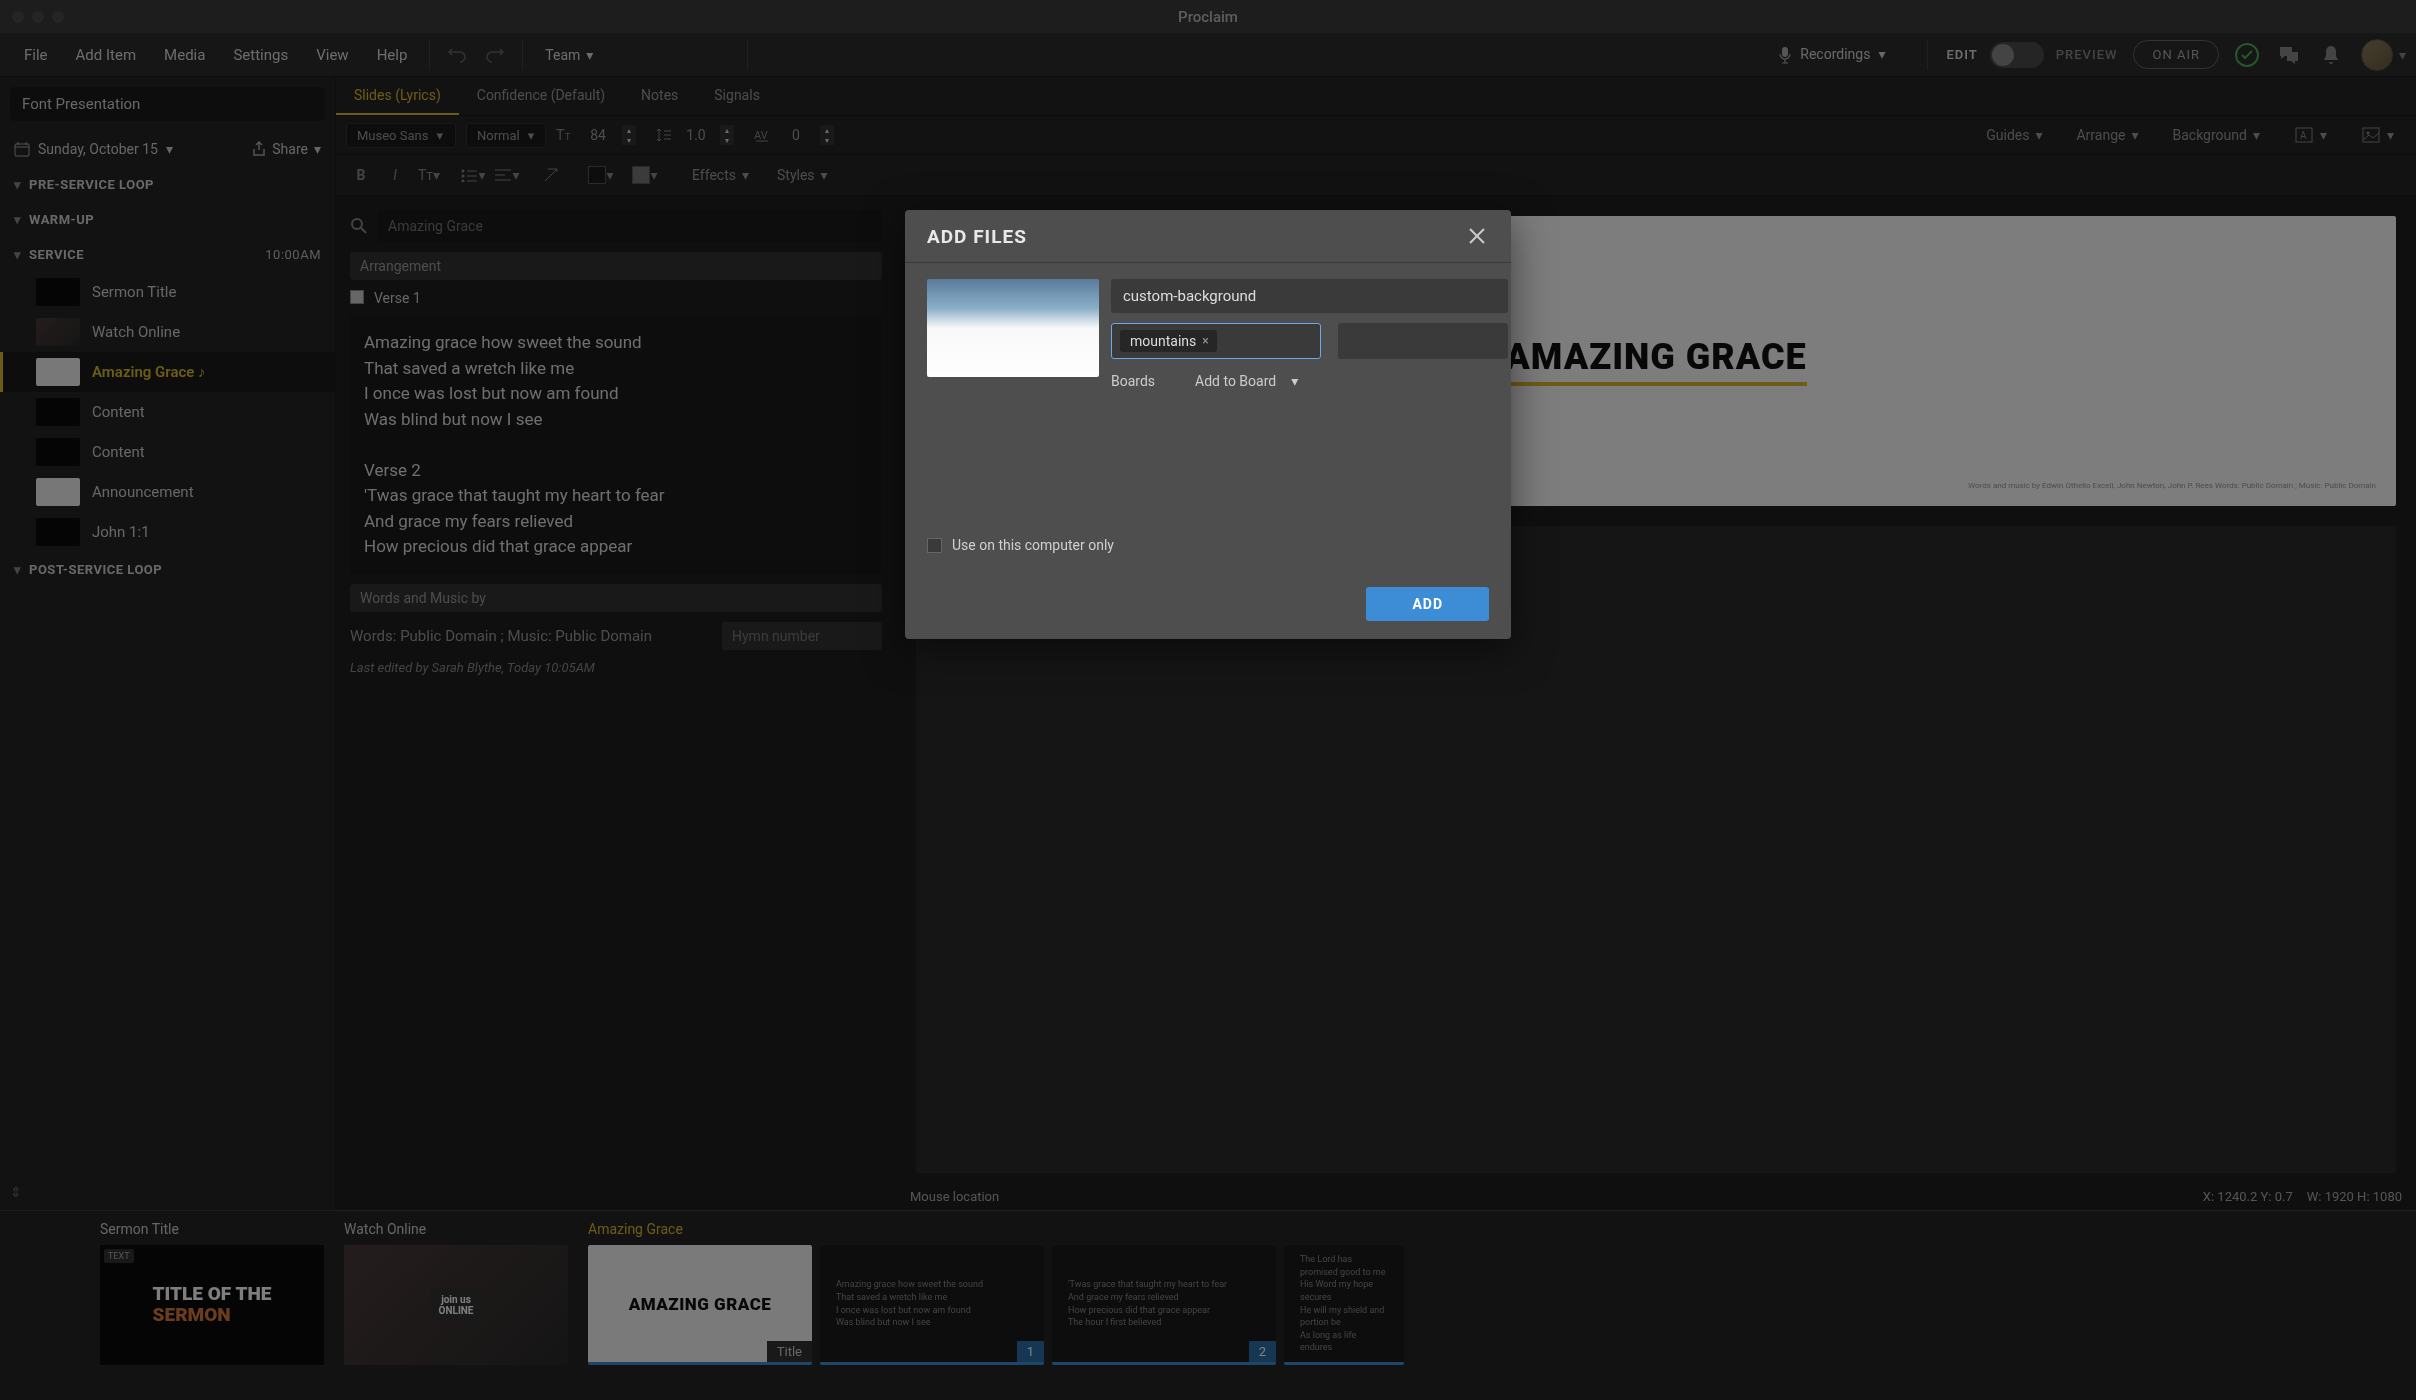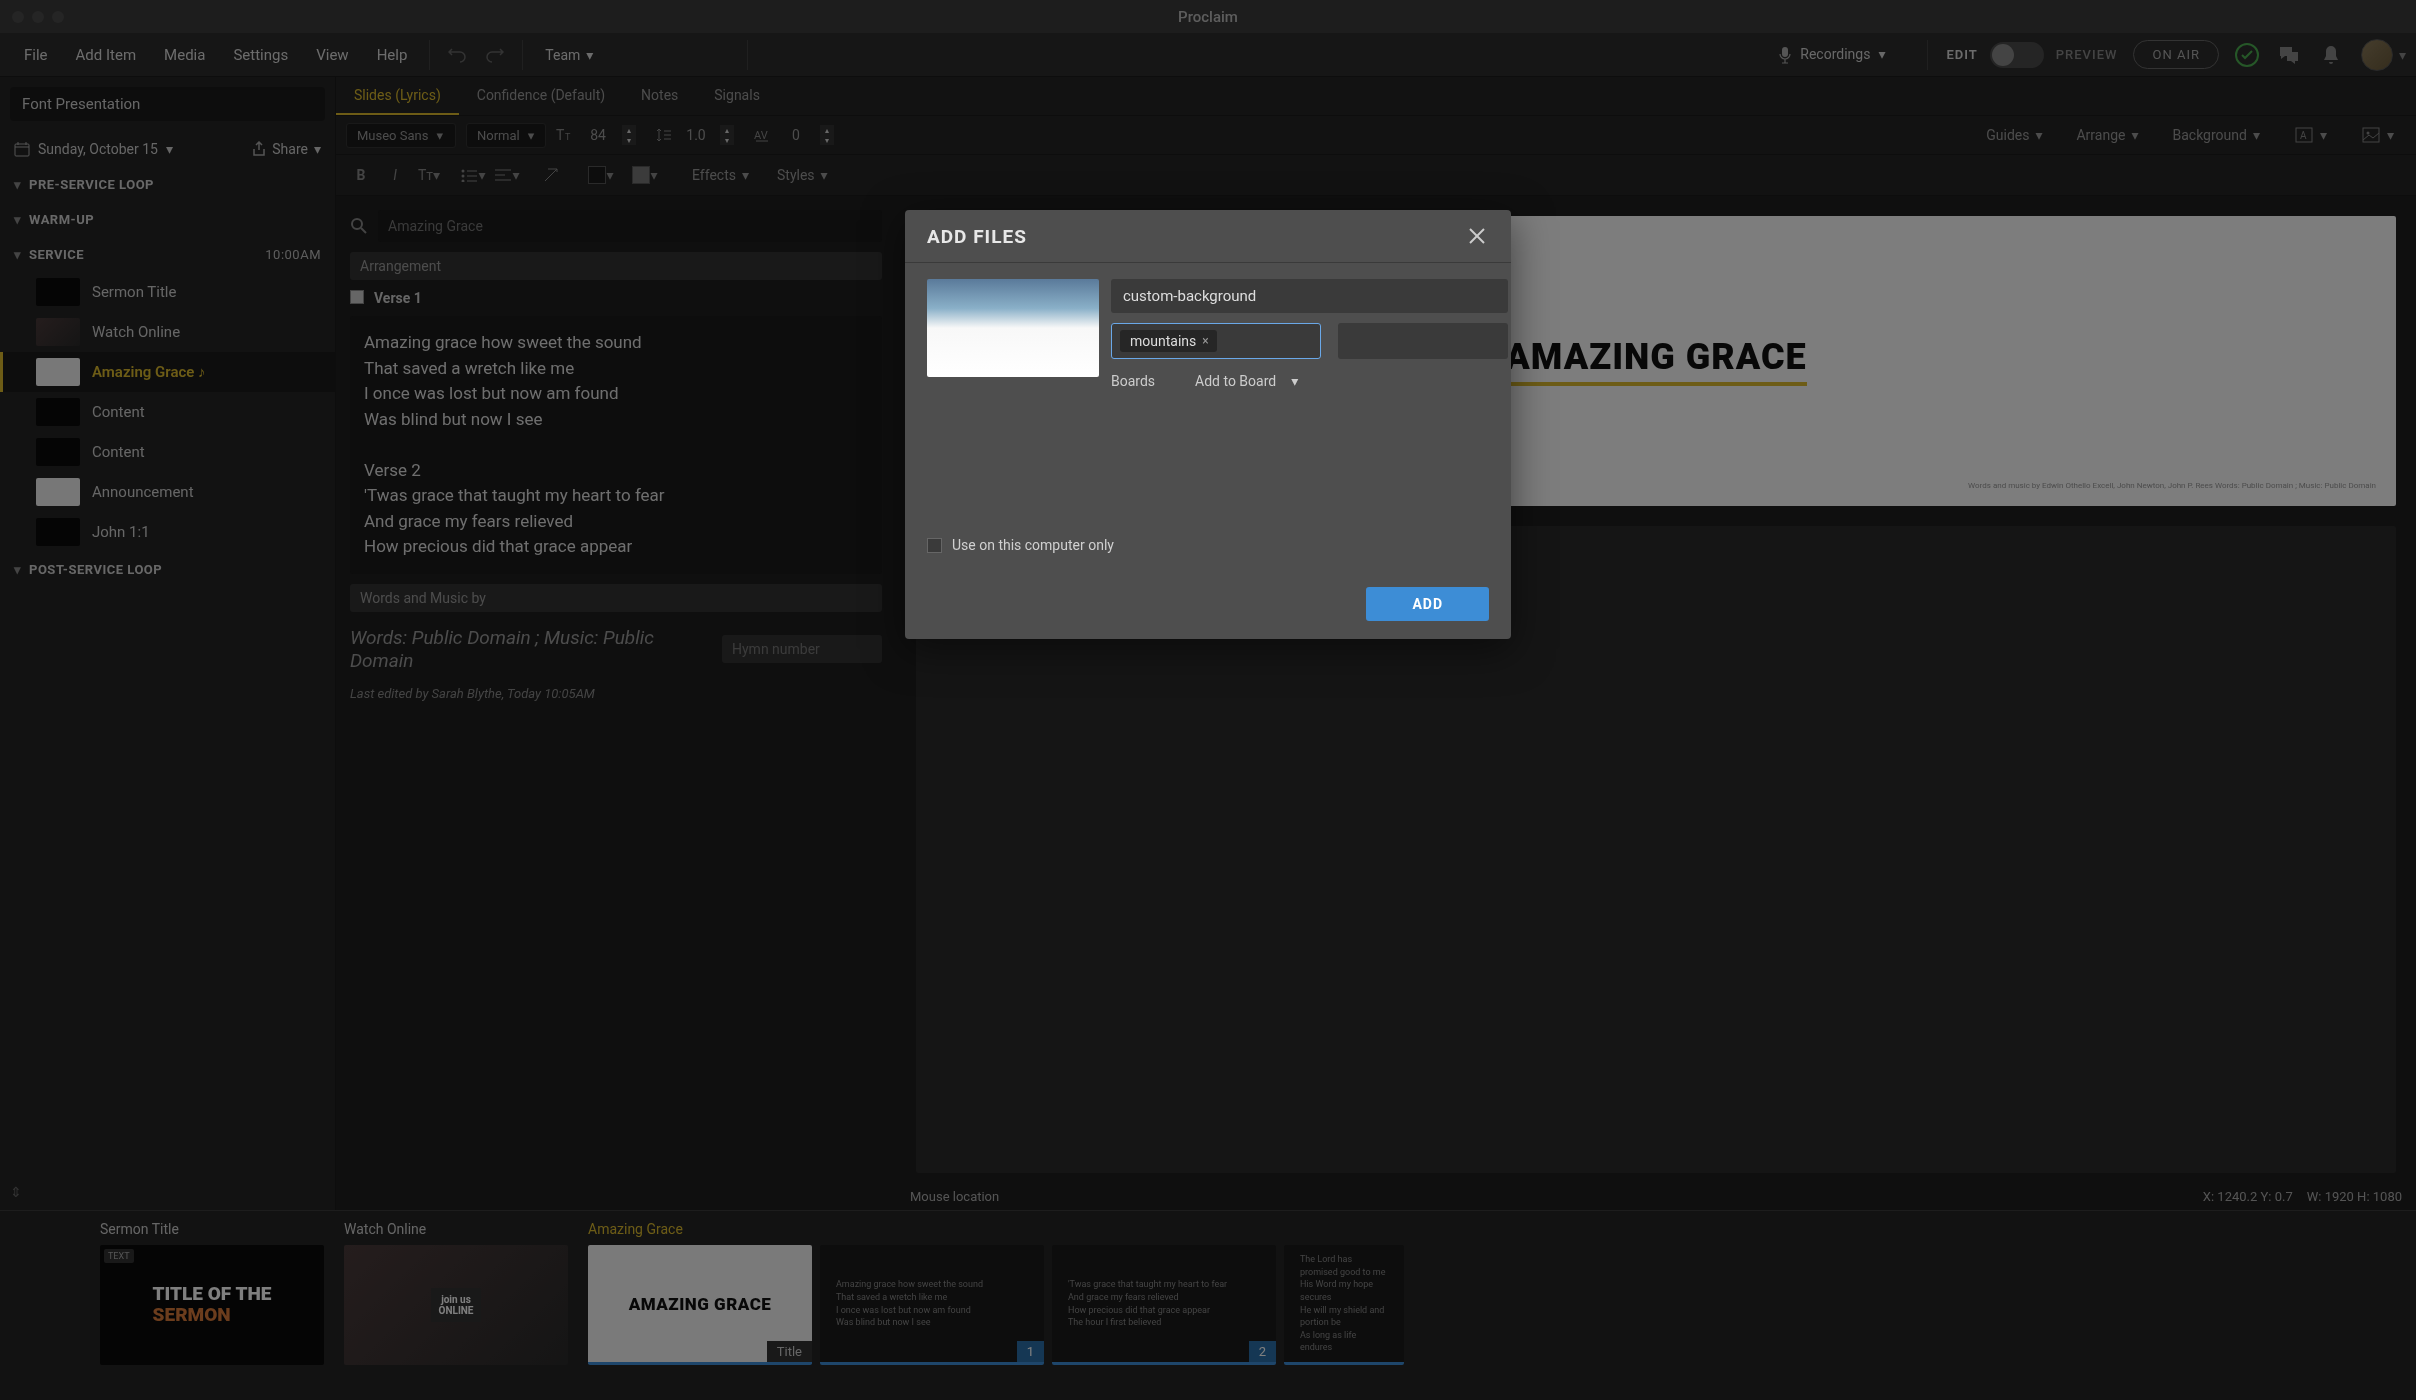--- a/index.html
+++ b/index.html
@@ -68,26 +68,26 @@
     .toolbar-right { margin-left: auto; display: flex; gap: 10px; }
     .toolbar-row2 { display: flex; align-items: center; padding: 6px 10px; gap: 4px; background: #252525; border-bottom: 1px solid #1a1a1a; }
     .fmt-btn { width: 30px; height: 28px; display: flex; align-items: center; justify-content: center; color: #888; }
     
     .editor-body { flex: 1; display: flex; }
     .lyrics-panel { width: 560px; padding: 14px; display: flex; flex-direction: column; gap: 10px; }
     .search-row { display: flex; align-items: center; gap: 10px; }
     .search-icon-wrap { color: #888; }
     .search-input-box { flex: 1; background: #1a1a1a; border: none; padding: 8px 10px; border-radius: 3px; color: #ccc; font-size: 14px; }
     .arrange-row { background: #333; border-radius: 3px; padding: 6px 10px; color: #999; display: flex; align-items: center; gap: 10px; }
-    .verse-row { display: flex; align-items: flex-start; gap: 10px; font-weight: bold; }
+    .verse-row { display: flex; align-items: flex-start; gap: 10px; }
     .verse-check { width: 14px; height: 14px; border: 1px solid #888; background: #ccc; }
     .verse-label { color: #ccc; }
     .lyrics-block { background: #1a1a1a; border-radius: 3px; padding: 14px; color: #ddd; font-size: 17px; line-height: 1.5; white-space: pre-line; }
     .words-by-row { background: #333; border-radius: 3px; padding: 6px 10px; color: #999; }
-    .copyright-row { color: #999; font-size: 19px; padding: 4px 0; font-style: italic; }
+    .copyright-row { color: #999; font-size: 15px; padding: 4px 0; }
     .hymn-box { background: #333; border-radius: 3px; padding: 6px 10px; color: #777; width: 160px; }
     .last-edited { color: #888; font-size: 13px; font-style: italic; }
     
     
     .preview-pane { flex: 1; display: flex; flex-direction: column; }
     .preview-slide { margin: 20px; background: #fafafa; height: 290px; border-radius: 2px; display: flex; align-items: center; justify-content: center; position: relative; }
     .preview-slide-title { font-size: 36px; font-weight: 900; color: #111; letter-spacing: 1px; border-bottom: 4px solid #dab92d; padding-bottom: 4px; }
     .preview-footer-text { position: absolute; bottom: 16px; right: 20px; font-size: 8px; color: #999; }
     .preview-empty { flex: 1; margin: 0 20px 10px; background: #2a2a2a; border-radius: 2px; }
     .status-bar { padding: 6px 14px; display: flex; font-size: 13px; color: #aaa; }

